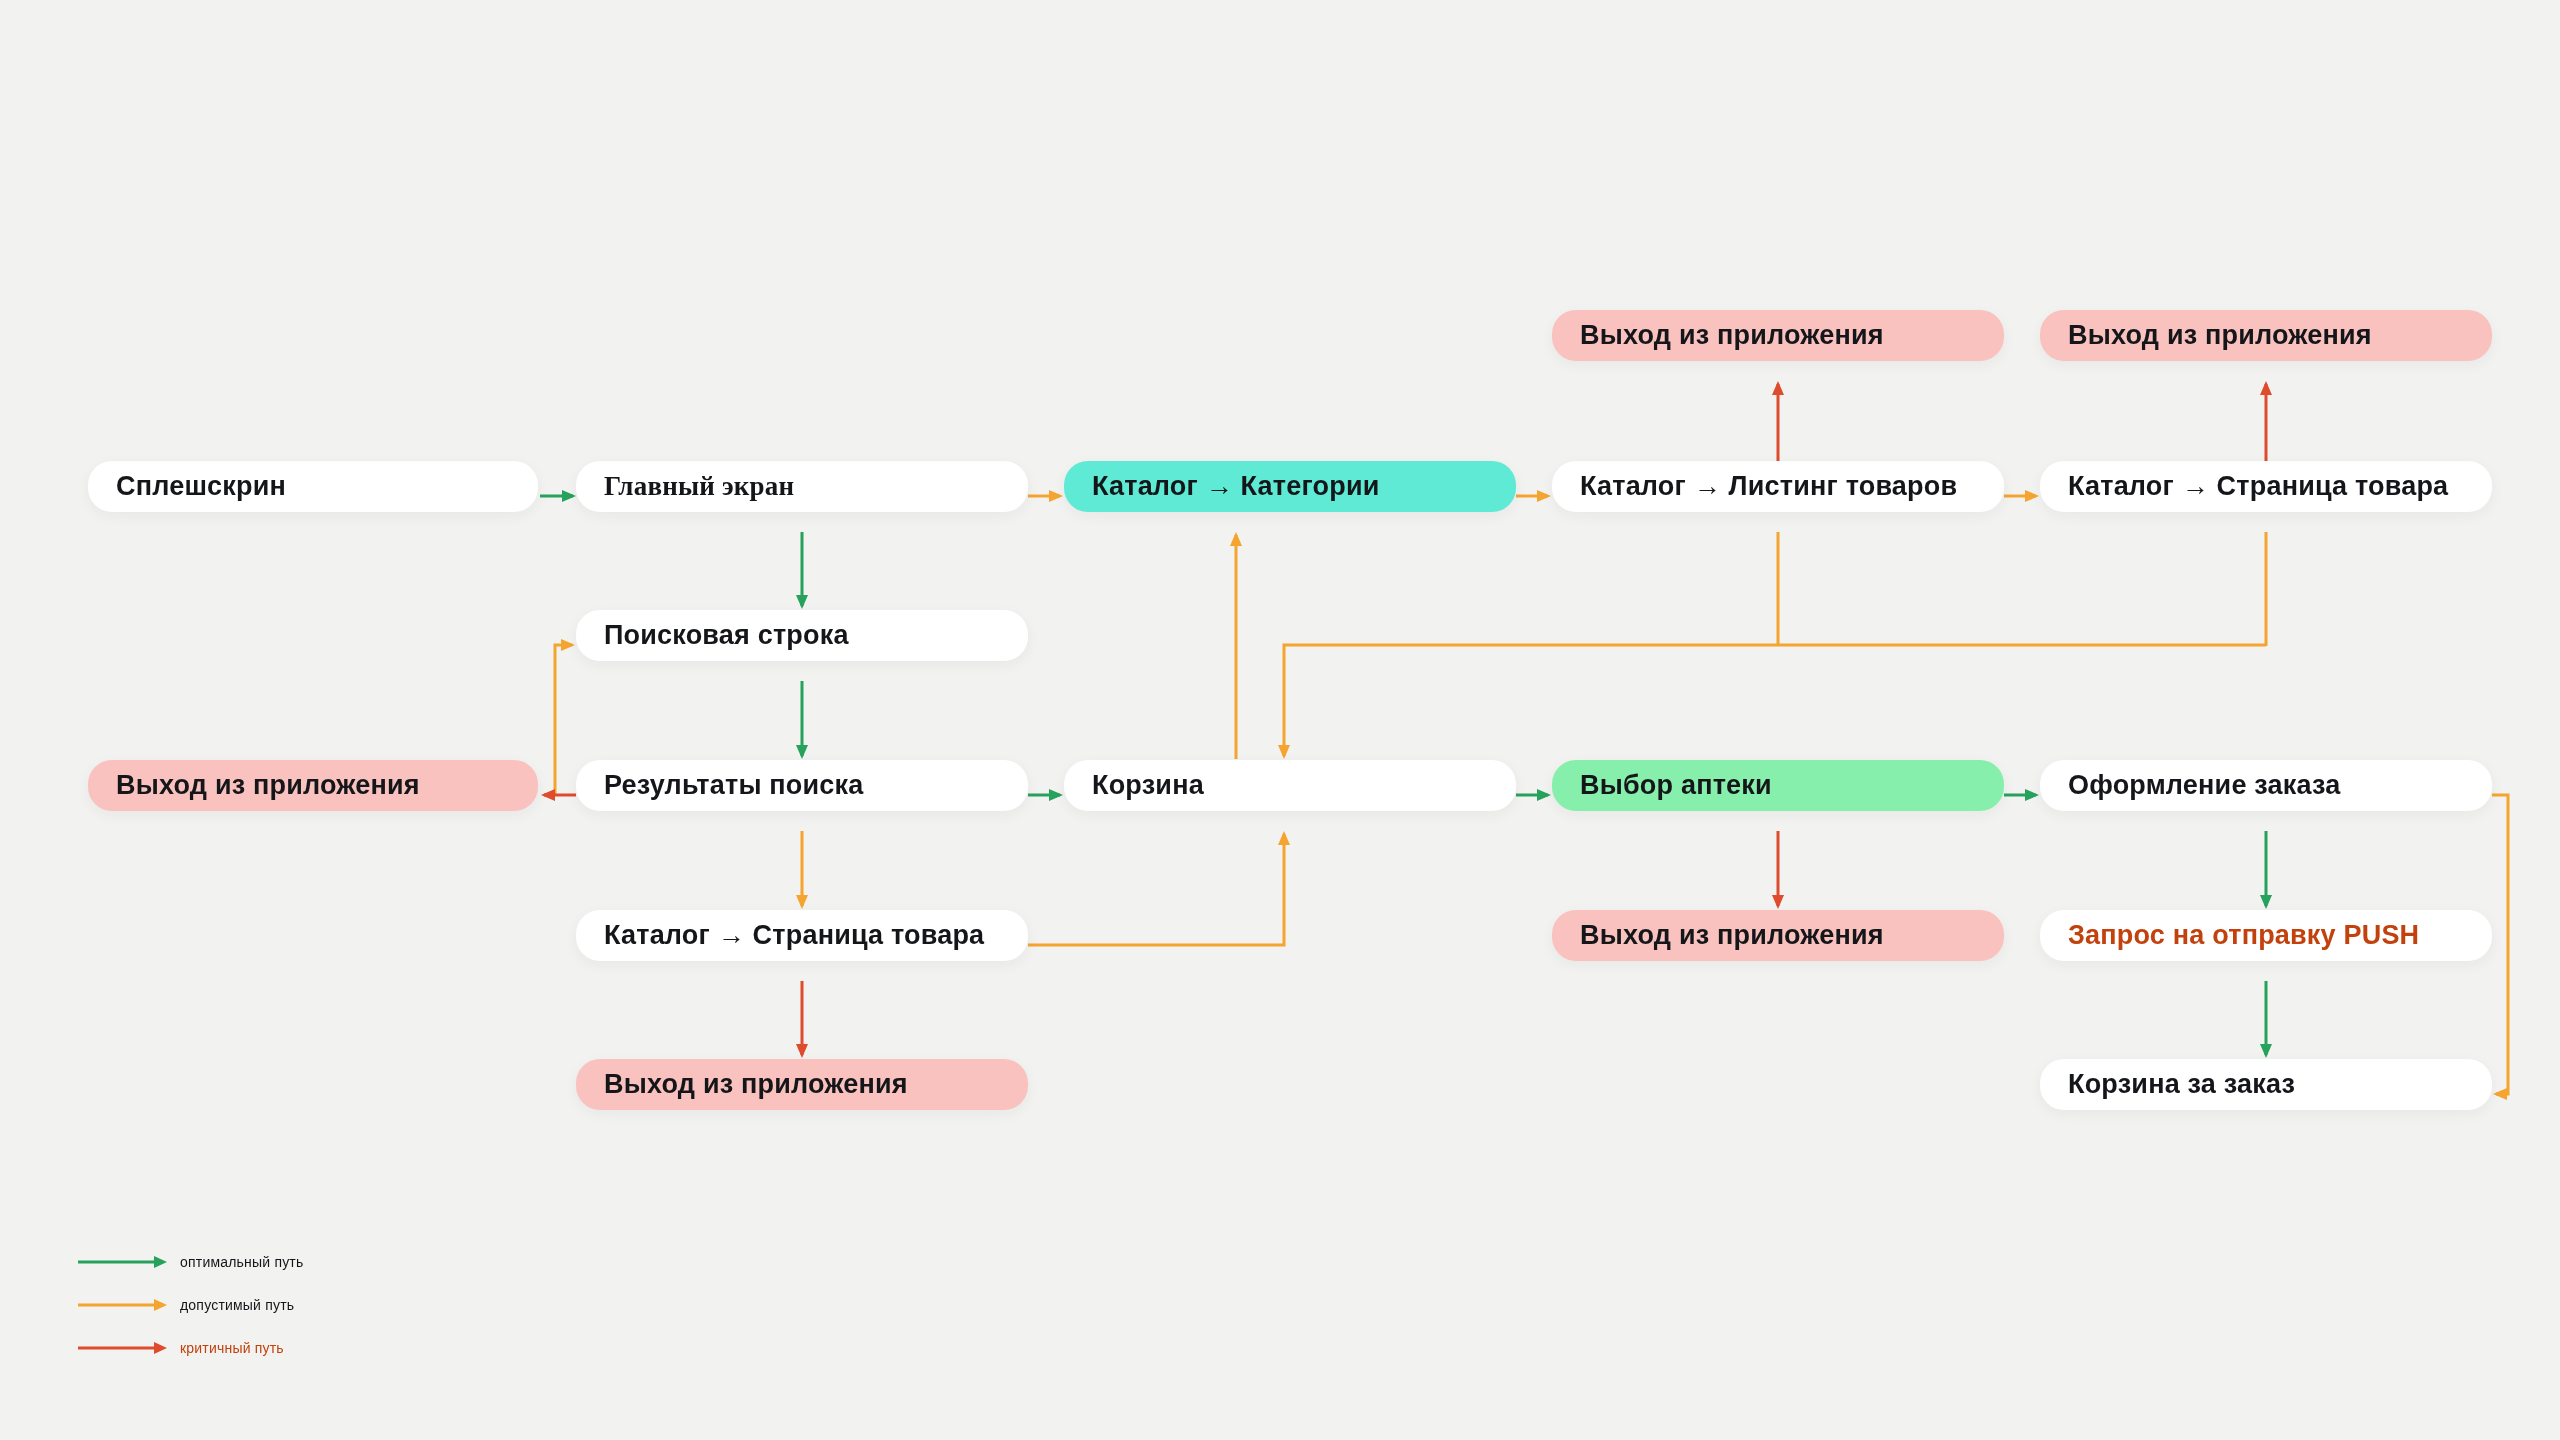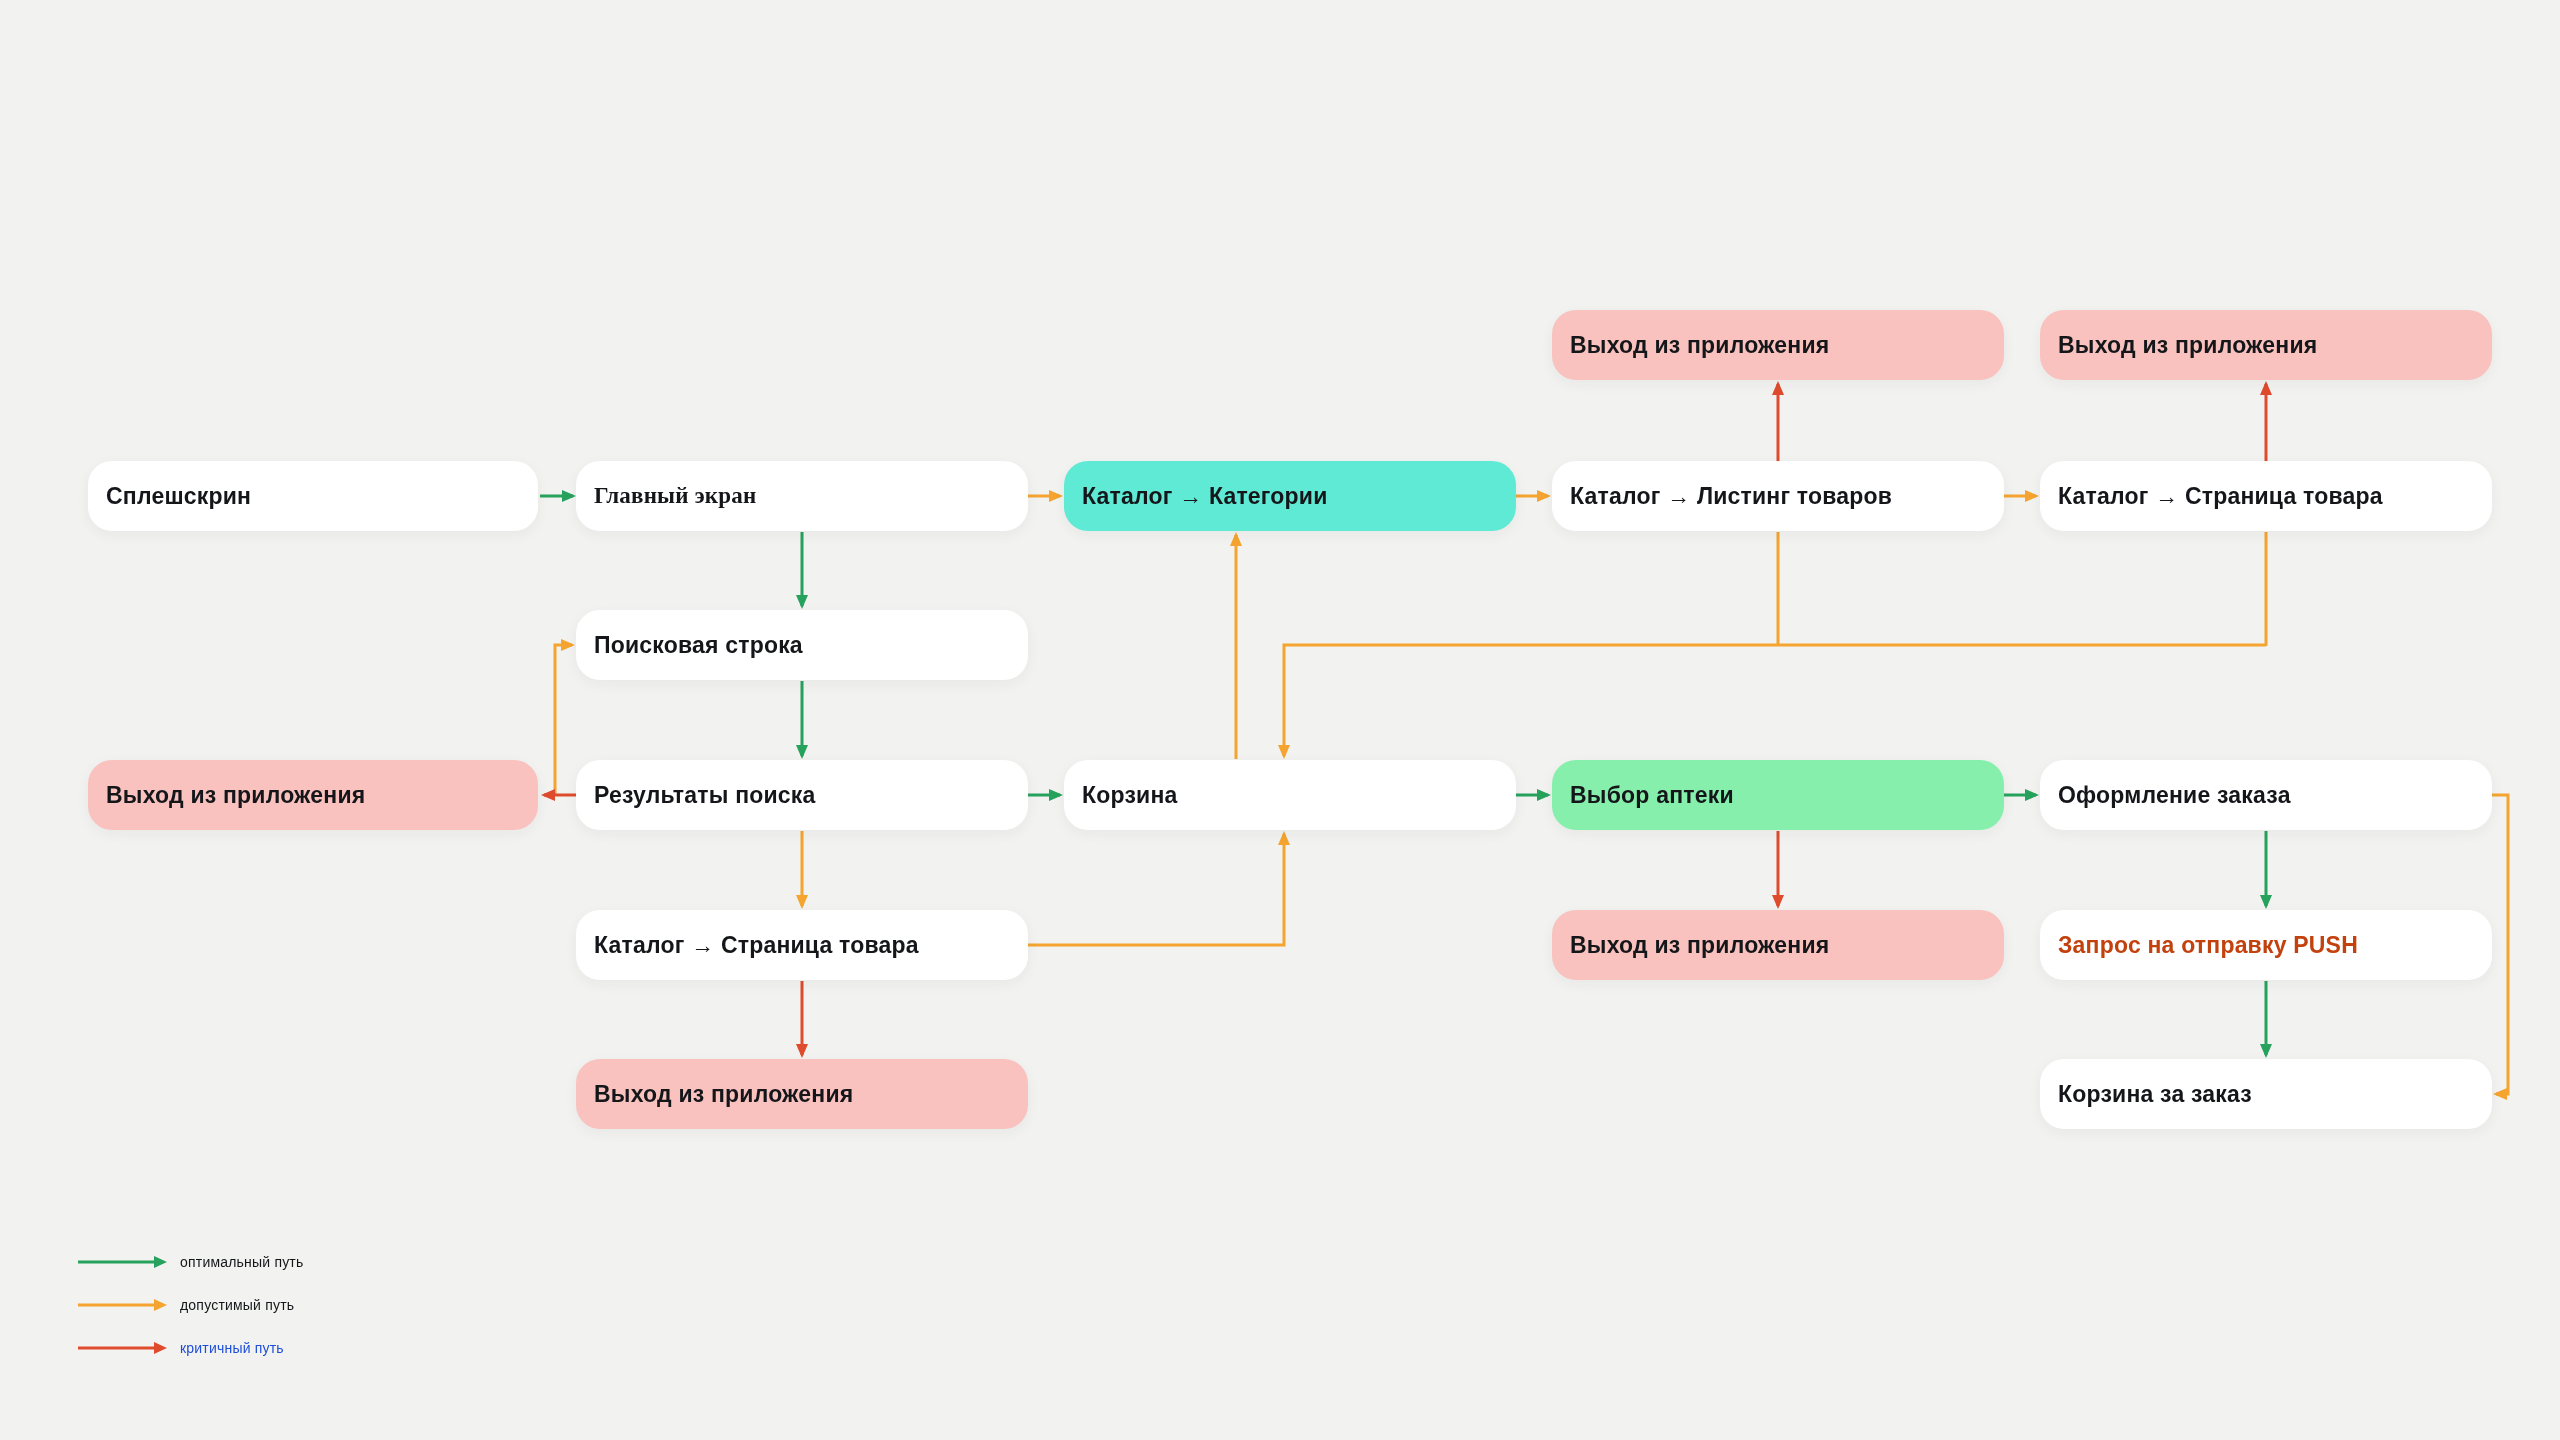--- a/index.html
+++ b/index.html
@@ -4,23 +4,23 @@
 <title></title>
 <style>
   html,body{margin:0;padding:0}
   body{
     width:2560px;height:1440px;position:relative;overflow:hidden;
     font-family:"Liberation Sans","DejaVu Sans",sans-serif;
   }
   #edges{position:absolute;left:0;top:0;pointer-events:none}
   #node-layer{position:absolute;left:0;top:0;width:100%;height:100%}
   .node{
-    position:absolute;height:70px;border-radius:24px;
+    position:absolute;height:51px;border-radius:24px;
     display:flex;align-items:center;box-sizing:border-box;
-    padding-left:18px;font-weight:700;font-size:23px;letter-spacing:.2px;
+    padding-left:28px;font-weight:700;font-size:27px;letter-spacing:.2px;
     white-space:nowrap;box-shadow:0 4px 14px rgba(30,30,40,.05);
   }
   #legend{position:absolute;left:78px;top:1250px}
   .legend-row{display:flex;align-items:center;height:24px;margin-bottom:19px}
   .legend-row svg{display:block}
   .legend-label{font-size:14px;font-weight:400;margin-left:12px;letter-spacing:.2px}
 </style>
 </head>
 <body style="background: rgb(242, 242, 241);">
 
@@ -94,15 +94,15 @@
         <line x1="0" y1="7" x2="77" y2="7" stroke="#F4A42F" stroke-width="3"></line>
         <polygon points="76,1 89,7 76,13" fill="#F4A42F"></polygon>
       </svg>
       <span class="legend-label" style="color: rgb(20, 22, 26);">допустимый путь</span>
     </div>
     <div class="legend-row">
       <svg width="90" height="14">
         <line x1="0" y1="7" x2="77" y2="7" stroke="#DE4C2D" stroke-width="3"></line>
         <polygon points="76,1 89,7 76,13" fill="#DE4C2D"></polygon>
       </svg>
-      <span class="legend-label" style="color: #1d4ed8;">критичный путь</span>
+      <span class="legend-label" style="color: #c2410c;">критичный путь</span>
     </div>
   </div>
 
 </body></html>

